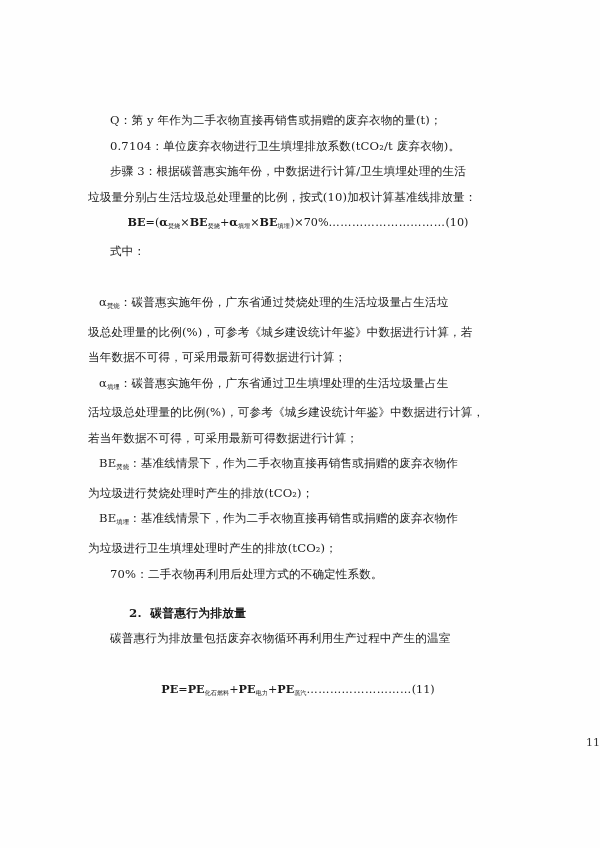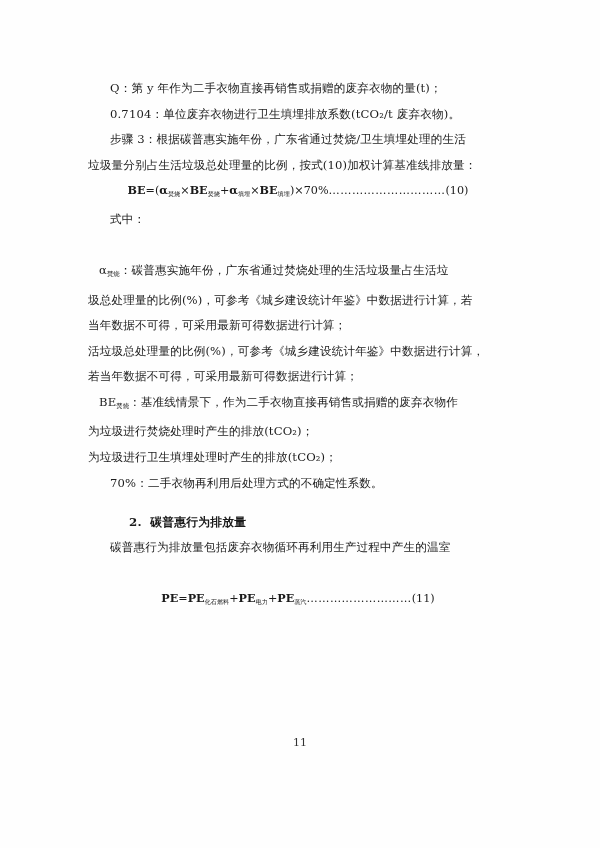--- a/index.html
+++ b/index.html
@@ -17,21 +17,21 @@
   .page {
     position: relative;
     width: 600px;
     height: 848px;
     background: #fefefe;
     box-sizing: border-box;
   }
   .content {
     position: absolute;
     left: 88px;
-    top: 76px;
+    top: 108px;
     width: 424px;
   }
   .line {
     font-size: 11.6px;
     line-height: 25.6px;
     letter-spacing: 0.15px;
     white-space: nowrap;
     color: #1c1c1c;
   }
   .indent {
@@ -81,60 +81,62 @@
     height: 25.6px;
   }
   .halfblank {
     height: 13px;
   }
   .pagenum {
     position: absolute;
     left: 0;
     top: 736px;
     width: 600px;
-    text-align: center;
+    text-align: right;
     font-size: 11px;
     color: #333;
   }
 </style>
 </head>
 <body>
 
 <div class="page">
   <div class="content">
 
     <div class="line indent">Q：第 y 年作为二手衣物直接再销售或捐赠的废弃衣物的量(t)；</div>
 
     <div class="line indent">0.7104：单位废弃衣物进行卫生填埋排放系数(tCO₂/t 废弃衣物)。</div>
 
-    <div class="line indent"><span class="bold">步骤 3：</span><span>根据碳普惠实施年份，广东省通过焚烧/卫生填埋处理的生活</span></div>
+    <div class="line indent"><span class="bold">步骤 3：</span><span>根据碳普惠实施年份，中数据进行计算/卫生填埋处理的生活</span></div>
 
     <div class="line">垃圾量分别占生活垃圾总处理量的比例，按式(10)加权计算基准线排放量：</div>
 
     <div class="formula"><span class="mvar">BE</span><span>=</span><span>(</span><span class="greek">α</span><sub class="cjk">焚烧</sub><span>×</span><span class="mvar">BE</span><sub class="cjk">焚烧</sub><span>+</span><span class="greek">α</span><sub class="cjk">填埋</sub><span>×</span><span class="mvar">BE</span><sub class="cjk">填埋</sub><span>)</span><span>×</span><span>70%</span><span class="dots">…………………………</span><span>(10)</span></div>
 
     <div class="line indent">式中：</div>
 
     <div class="blank"></div>
 
     <div class="line indent2"><span class="bold">α</span><sub class="cjk">焚烧</sub><span>：碳普惠实施年份，广东省通过焚烧处理的生活垃圾量占生活垃</span></div>
 
     <div class="line">圾总处理量的比例(%)，可参考《城乡建设统计年鉴》中数据进行计算，若</div>
 
     <div class="line">当年数据不可得，可采用最新可得数据进行计算；</div>
 
+    <div class="line indent2"><span class="bold">α</span><sub class="cjk">填埋</sub><span>：碳普惠实施年份，广东省通过卫生填埋处理的生活垃圾量占生</span></div>
 
     <div class="line">活垃圾总处理量的比例(%)，可参考《城乡建设统计年鉴》中数据进行计算，</div>
 
     <div class="line">若当年数据不可得，可采用最新可得数据进行计算；</div>
 
     <div class="line indent2"><span class="bold">BE</span><sub class="cjk">焚烧</sub><span>：基准线情景下，作为二手衣物直接再销售或捐赠的废弃衣物作</span></div>
 
     <div class="line">为垃圾进行焚烧处理时产生的排放(tCO₂)；</div>
 
+    <div class="line indent2"><span class="bold">BE</span><sub class="cjk">填埋</sub><span>：基准线情景下，作为二手衣物直接再销售或捐赠的废弃衣物作</span></div>
 
     <div class="line">为垃圾进行卫生填埋处理时产生的排放(tCO₂)；</div>
 
     <div class="line indent">70%：二手衣物再利用后处理方式的不确定性系数。</div>
 
     <div class="halfblank"></div>
 
     <div class="heading"><span>2.</span><span>&nbsp;&nbsp;</span><span>碳普惠行为排放量</span></div>
 
     <div class="line indent">碳普惠行为排放量包括废弃衣物循环再利用生产过程中产生的温室</div>

